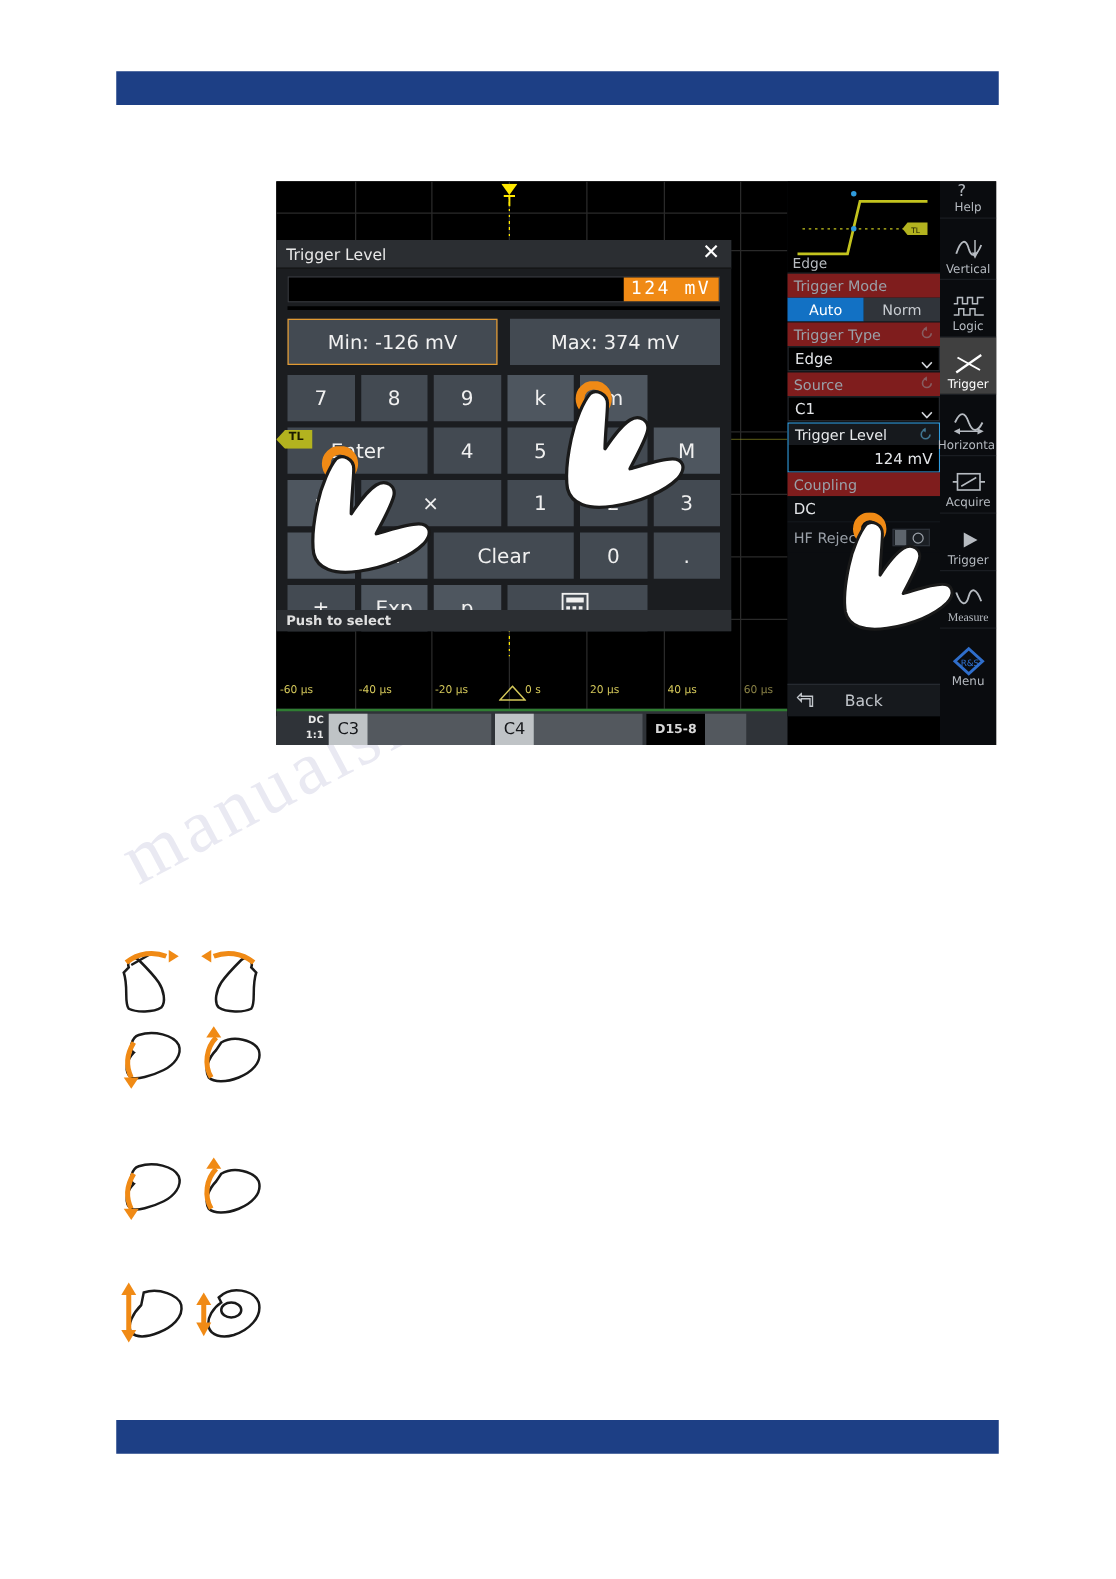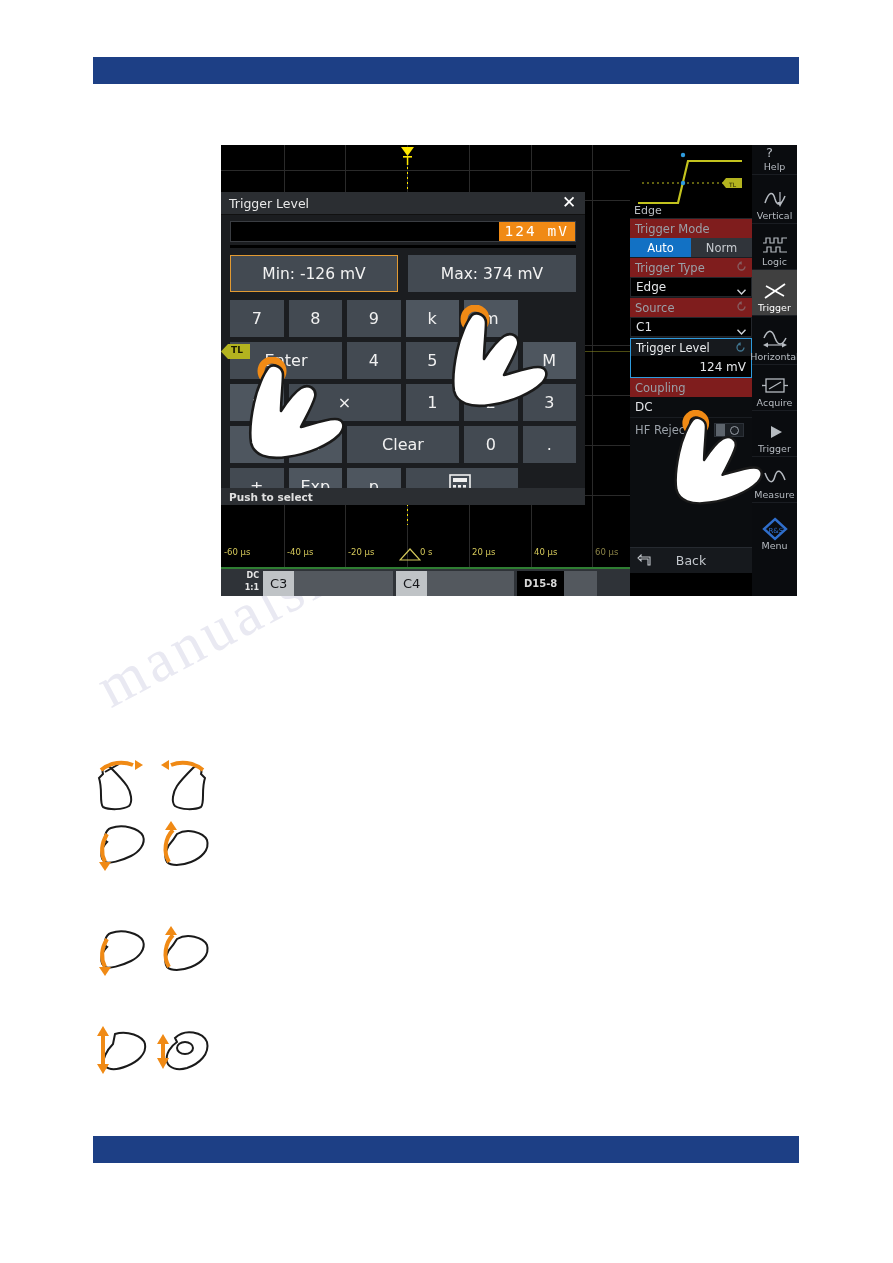--- a/index.html
+++ b/index.html
@@ -611,21 +611,21 @@
         <div class="tb-sep"></div>
         <div class="tb-item" style="height: 45px;">
           <div class="tb-ico">
             <svg width="22" height="18" viewBox="0 0 22 18">
               <polygon points="7,3 18,9 7,15" fill="#b6bbc1"></polygon>
             </svg>
           </div>
           <div>Trigger</div>
         </div>
         <div class="tb-sep"></div>
-        <div class="tb-item" style="height: 45px;">
+        <div class="tb-item" style="height: 45px; font-family: Liberation Serif, serif;">
           <div class="tb-ico">
             <svg width="24" height="20" viewBox="0 0 24 20">
               <path d="M2,5 C6,16 10,16 12,8 C14,1 18,1 22,12" fill="none" stroke="#b6bbc1" stroke-width="1.5"></path>
             </svg>
           </div>
           <div>Measure</div>
         </div>
         <div class="tb-sep"></div>
         <div class="tb-item" style="height: 50px;">
           <div class="tb-ico">

